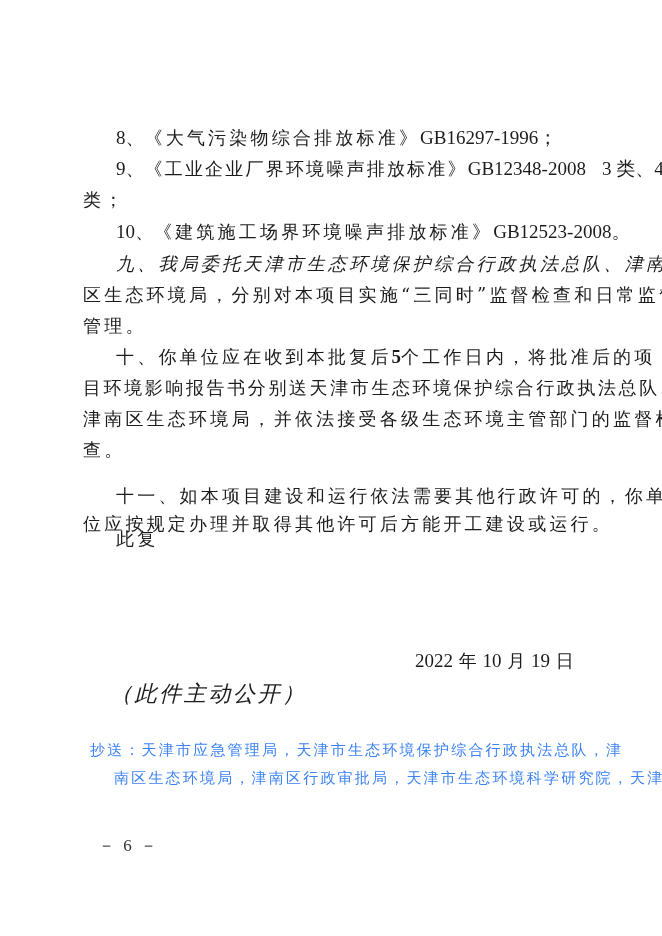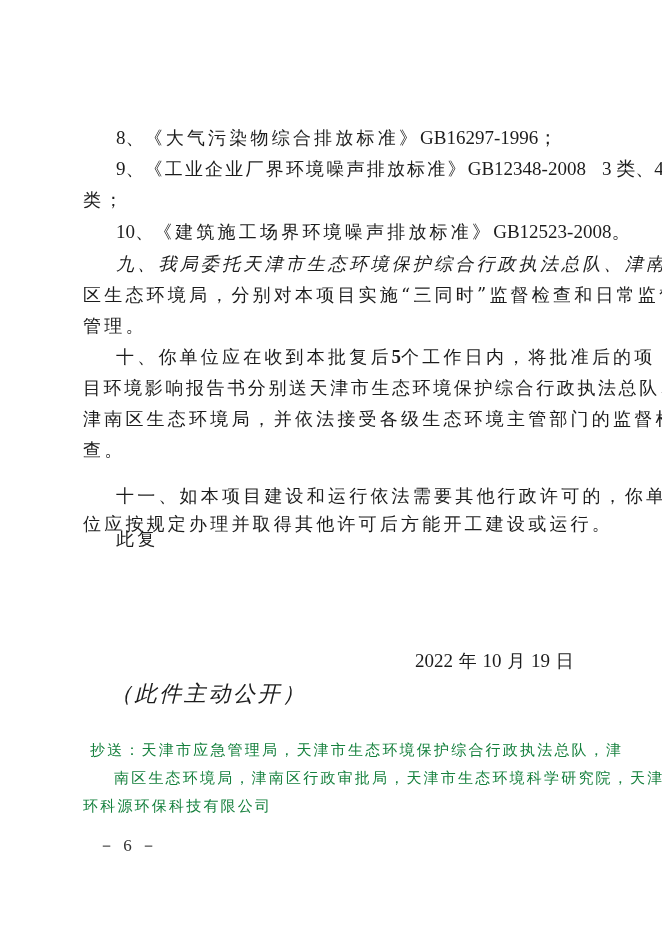--- a/index.html
+++ b/index.html
@@ -40,21 +40,21 @@
       width: 492px;
       text-align: justify;
       text-align-last: justify;
     }
     .cc {
       position: absolute;
       white-space: nowrap;
       font-size: 15px;
       line-height: 20px;
       letter-spacing: 2.2px;
-      color: #15803d;
+      color: #3b82f6;
     }
     .cc.justify {
       width: 492px;
     }
     .pagenum {
       position: absolute;
       font-family: "Liberation Serif", "DejaVu Serif", serif;
       font-size: 17px;
       line-height: 20px;
       color: #333333;
@@ -116,17 +116,16 @@
     <span class="num">10</span>
     <span>月</span>
     <span class="num">19</span>
     <span>日</span>
   </div>
 
   <div class="line" style="left:110px; top:677px; font-size:22px; letter-spacing:2.6px;font-style:italic;">（此件主动公开）</div>
 
   <div class="cc justify" style="left:90px; top:734px; width:484px;">抄送：天津市应急管理局，天津市生态环境保护综合行政执法总队，津</div>
   <div class="cc justify" style="left:83px; top:762px;margin-left:31px;">南区生态环境局，津南区行政审批局，天津市生态环境科学研究院，天津</div>
-  <div class="cc" style="left:83px; top:790px;">环科源环保科技有限公司</div>
 
   <div class="pagenum" style="left:98px; top:830px;">－ 6 －</div>
 
 </div>
 
 </body></html>

